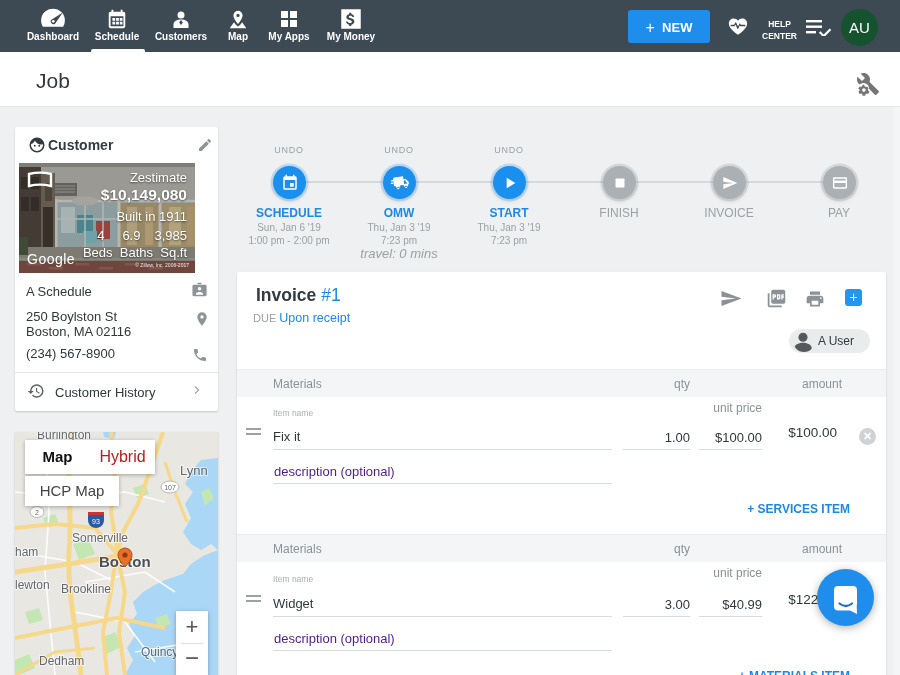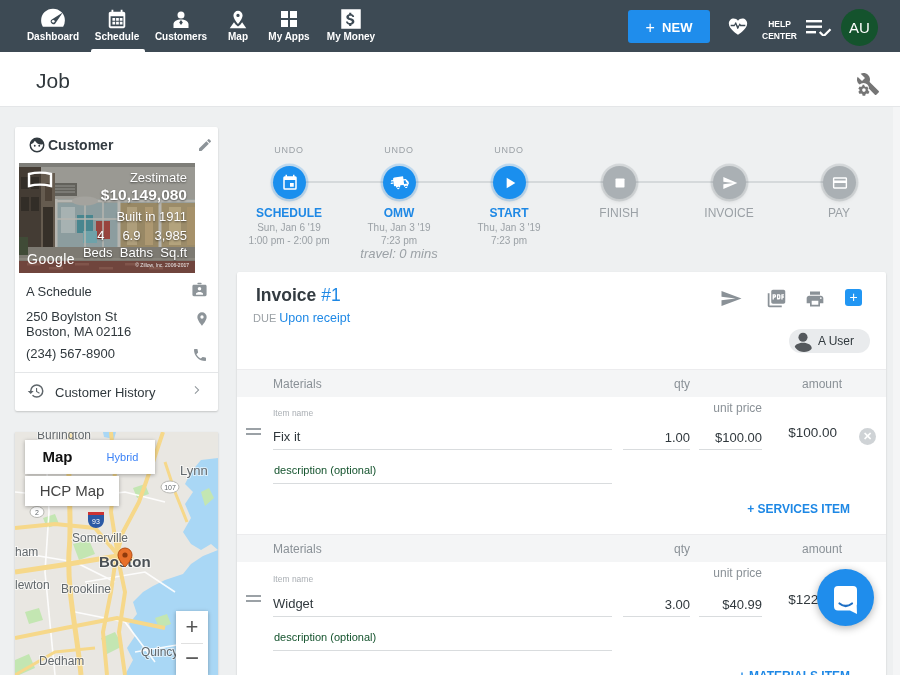--- a/index.html
+++ b/index.html
@@ -66,21 +66,21 @@
   .band .c4 { position:absolute; left:545px; width:60px; text-align:right; top:7px; }
 
   .itemname-lbl { position:absolute; left:36px; font-size:8.5px; color:#a9aeb3; }
   .iname { position:absolute; left:36px; font-size:13px; color:#30383d; font-weight:normal; }
   .uline { position:absolute; left:36px; width:339px; height:1px; background:#d9dcde; }
   .qtyv { position:absolute; left:386px; width:67px; text-align:right; font-size:13px; color:#30383d; }
   .qtyu { position:absolute; left:386px; width:67px; height:1px; background:#d9dcde; }
   .upv  { position:absolute; left:462px; width:63px; text-align:right; font-size:13px; color:#30383d; }
   .upu  { position:absolute; left:462px; width:63px; height:1px; background:#d9dcde; }
   .amv  { position:absolute; left:530px; width:70px; text-align:right; font-size:13.5px; color:#30383d; }
-  .desc { position:absolute; left:37px; font-size:11px; color:#14532d; }
+  .desc { position:absolute; left:37px; font-size:13px; color:#4c1d95; }
   .addlink { position:absolute; right:36px; font-size:12px; font-weight:bold; color:#1e88e5; }
   .xcirc { position:absolute; left:622px; width:17px; height:17px; border-radius:50%; background:#cfd3d6; color:#fff; text-align:center; line-height:17px; font-size:11px; font-weight:bold; }
   .handle { position:absolute; left:9px; width:15px; }
   .handle div { height:2px; background:#9ba1a6; margin-bottom:3px; }
 
   
   #chat { position:absolute; left:817px; top:569px; width:57px; height:57px; border-radius:50%; background:#1f8dec; box-shadow:0 2px 8px rgba(0,0,0,0.3); }
 
   #rightstrip { position:absolute; right:0px; top:107px; width:7px; height:568px; background:#f4f5f6; }
 </style>
@@ -325,21 +325,21 @@
     <path d="M73 80 l16 0 0 3 -16 0 z" fill="#c33"></path>
     <text x="81" y="92" font-size="7" text-anchor="middle" fill="#fff">93</text>
   </g>
   <g transform="translate(103,116)">
     <path d="M7 0 a7 7 0 00-7 7 c0 5 7 12 7 12 s7 -7 7 -12 a7 7 0 00-7-7z" fill="#e8702a" stroke="#b34d12" stroke-width="1"></path>
     <circle cx="7" cy="7" r="2.6" fill="#8f3a0c"></circle>
   </g>
 </svg>
 <div style="position:absolute;left:10px;top:8px;width:130px;height:34px;background:#fff;box-shadow:0 1px 4px rgba(0,0,0,0.3);"></div>
 <div style="position:absolute;left:10px;top:8px;width:65px;height:34px;font-size:15px;font-weight:bold;color:#111;text-align:center;line-height:34px;">Map</div>
-<div style="position:absolute;left:75px;top:8px;width:65px;height:34px;font-size:11px;color:#3b82f6;text-align:center;line-height:34px;">Hybrid</div>
+<div style="position:absolute;left:75px;top:8px;width:65px;height:34px;font-size:16px;color:#b91c1c;text-align:center;line-height:34px;">Hybrid</div>
 <div style="position:absolute;left:10px;top:44px;width:94px;height:30px;background:#fff;box-shadow:0 1px 4px rgba(0,0,0,0.3);font-size:15px;color:#444;text-align:center;line-height:30px;">HCP Map</div>
 <div style="position:absolute;left:161px;top:179px;width:32px;height:64px;background:#fff;box-shadow:0 1px 4px rgba(0,0,0,0.3);">
   <div style="height:32px;text-align:center;line-height:32px;font-size:22px;color:#555;">+</div>
   <div style="height:1px;background:#e0e0e0;margin:0 5px;"></div>
   <div style="height:31px;text-align:center;line-height:28px;font-size:24px;color:#555;">−</div>
 </div></div>
 
 <div class="stepline"></div>
 <div id="steps">
     <div class="step" style="left:234px;"><span class="undo">UNDO</span></div>

